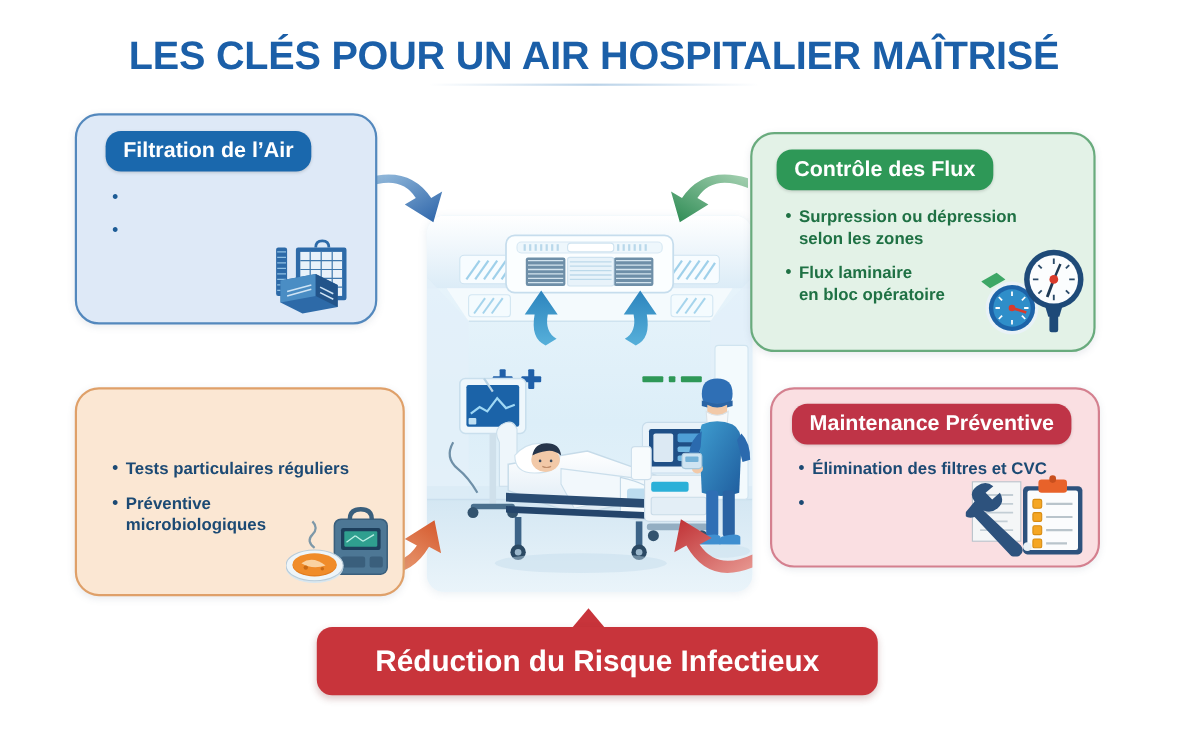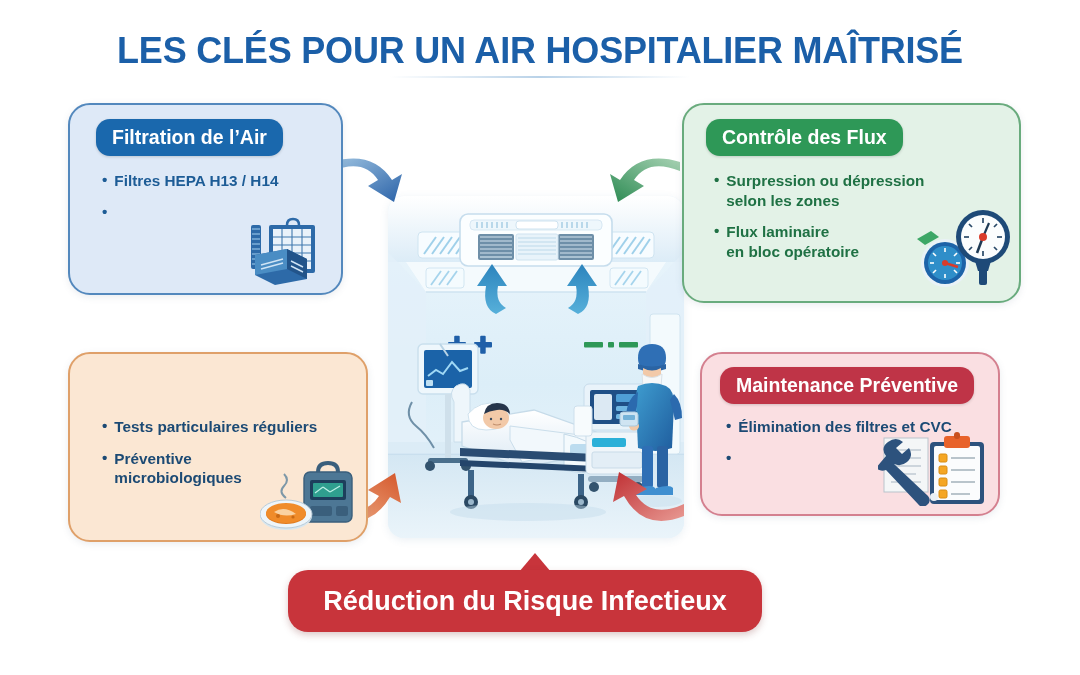--- a/index.html
+++ b/index.html
@@ -81,21 +81,21 @@
   .bullet { display: flex; margin-bottom: 12px; }
   .bullet .dot { margin-right: 7px; line-height: 1.18; }
   .bullet .btxt { white-space: pre-line; }
 
   
   #card-filtration { left: 68px;  top: 103px; width: 275px; height: 192px;
     background: #dee9f7; border-color: #5388bd; }
   #card-filtration .card-header { left: 26px; top: 14px; background: #1a68ad; }
   #card-filtration .bullets { left: 32px; top: 66px; width: 225px; color: #1d5c96; }
 
-  #card-flux { left: 682px; top: 103px; width: 339px; height: 200px;
+  #card-flux { left: 682px; top: 120px; width: 314px; height: 200px;
     background: #e3f2e7; border-color: #69ab7d; }
   #card-flux .card-header { left: 22px; top: 14px; background: #2e9857; }
   #card-flux .bullets { left: 30px; top: 66px; width: 222px; color: #1f7144; }
 
   #card-surveillance { left: 68px; top: 352px; width: 300px; height: 190px;
     background: #fbe7d3; border-color: #dfa069; }
   #card-surveillance .card-header { left: 28px; top: 13px; background: #d1692f; }
   #card-surveillance .bullets { left: 32px; top: 63px; width: 250px; color: #1c4a74; }
 
   #card-maintenance { left: 700px; top: 352px; width: 300px; height: 164px;
@@ -115,24 +115,24 @@
   #arrow-tl { left: 330px; top: 148px; }
   #arrow-tr { left: 590px; top: 148px; }
   #arrow-bl { left: 330px; top: 455px; }
   #arrow-br { left: 588px; top: 452px; }
 
   
   #banner-outcome {
     position: absolute;
     left: 288px;
     top: 570px;
-    width: 474px;
+    width: 510px;
     height: 62px;
     background: #c8343b;
-    border-radius: 20px;
+    border-radius: 14px;
     color: #ffffff;
     font-size: 27px;
     font-weight: bold;
     display: flex;
     align-items: center;
     justify-content: center;
     box-shadow: 0 3px 7px rgba(120,40,40,0.25);
     z-index: 9;
   }
   #banner-notch {
@@ -425,21 +425,20 @@
     </linearGradient>
   </defs>
   <path d="M96 64 q-40 16 -60 -20 l-11 6 l6 -30 l28 17 l-11 6 q16 24 48 9 z" fill="url(#gBR)"></path>
 </svg>
 
 <div class="card" id="card-filtration">
   <div class="card-header">Filtration de l’Air</div>
   <div class="bullets">
     <div class="bullet">
       <span class="dot">•</span>
-      <span class="btxt">Filtres HEPA H13 / H14</span>
     </div>
     <div class="bullet">
       <span class="dot">•</span>
     </div>
   </div>
   <svg class="card-icon" id="icon-hepa" width="84" height="70" viewBox="0 0 84 70">
 
     <rect x="2" y="8" width="10" height="44" rx="2" fill="#2d6aa8"></rect>
     <g stroke="#8fc0e4" stroke-width="1.2">
       <line x1="3" y1="12" x2="11" y2="12"></line>

